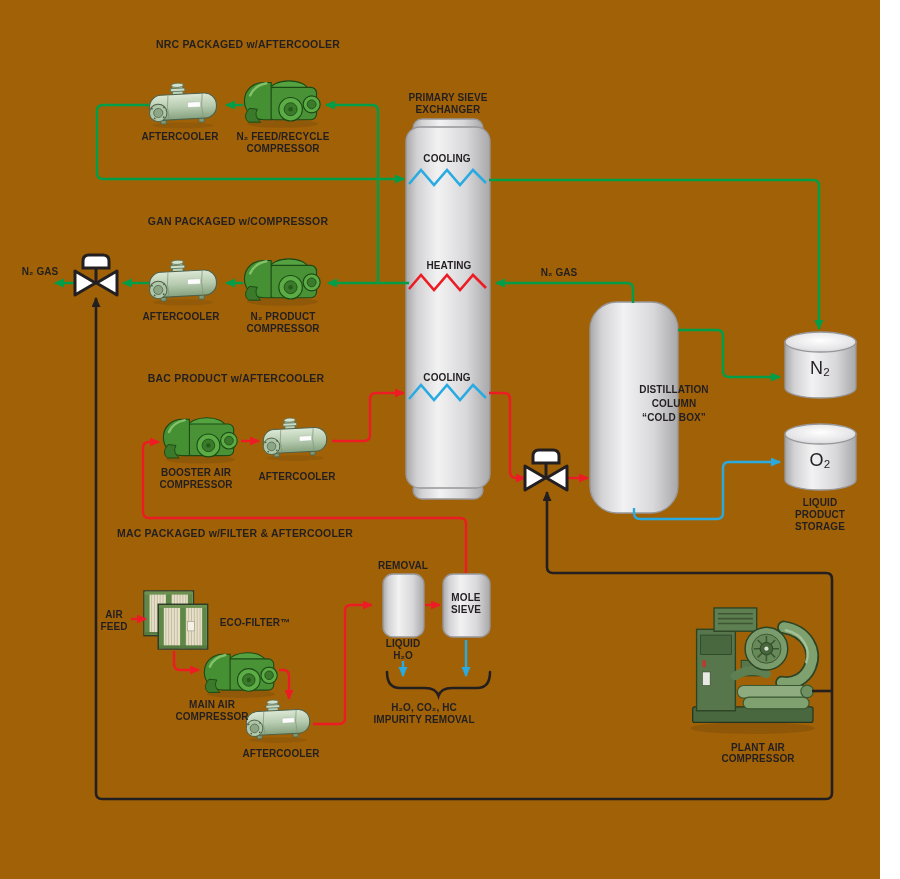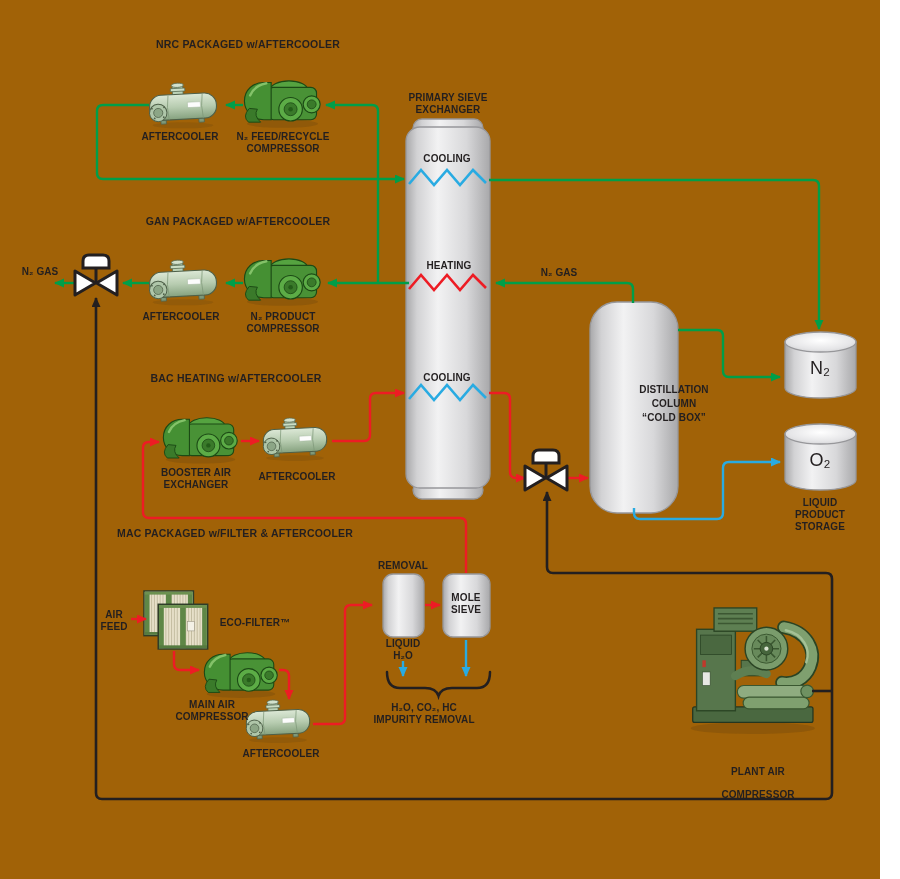--- a/index.html
+++ b/index.html
@@ -5,21 +5,21 @@
   html,body{margin:0;padding:0;background:#ffffff;}
   #stage{position:relative;width:880px;height:879px;background:#a16207;overflow:hidden;
          font-family:"Liberation Sans","DejaVu Sans",sans-serif;}
   #flow-svg{position:absolute;left:0;top:0;}
   .lbl{position:absolute;transform:translateX(-50%);font:bold 10px "Liberation Sans","DejaVu Sans",sans-serif;
        color:#231F20;text-align:center;white-space:pre-line;line-height:11.5px;letter-spacing:.1px;}
   .title{font-size:10.5px;letter-spacing:.2px;}
   .tank{font:400 18px "Liberation Sans","DejaVu Sans",sans-serif;}
   .cbox{line-height:14px;margin-left:40px;}
   .store{line-height:12px;}
-  .pair{line-height:23px;margin-top:18px;}
+  .pair{line-height:11px;}
   
   .flow{fill:none;stroke-width:2.4;}
   .flowK{fill:none;stroke-width:2.6;}
   .zz{fill:none;stroke-width:2.6;stroke-linejoin:miter;}
   .sG{stroke:var(--line-green,#009E49);} .sR{stroke:var(--line-red,#ED1C24);}
   .sB{stroke:var(--line-blue,#29ABE2);}  .sK{stroke:var(--line-black,#231F20);}
   .fG{fill:var(--line-green,#009E49);}   .fR{fill:var(--line-red,#ED1C24);}
   .fB{fill:var(--line-blue,#29ABE2);}    .fK{fill:var(--line-black,#231F20);}
 </style>
 </head>
@@ -216,29 +216,29 @@
 
   <use href="#valve" transform="translate(96,283)"></use>
   <use href="#valve" transform="translate(546,478)"></use>
 </svg>
 
 <div class="lbl title" style="left:248px;top:39px">NRC PACKAGED w/AFTERCOOLER</div>
 <div class="lbl" style="left:180px;top:131px">AFTERCOOLER</div>
 <div class="lbl" style="left:283px;top:131px">N₂ FEED/RECYCLE
 COMPRESSOR</div>
 
-<div class="lbl title" style="left:238px;top:216px">GAN PACKAGED w/AFTERCOOLER</div>
+<div class="lbl title" style="left:238px;top:216px">GAN PACKAGED w/COMPRESSOR</div>
 <div class="lbl" style="left:181px;top:311px">AFTERCOOLER</div>
 <div class="lbl" style="left:283px;top:311px">N₂ PRODUCT
 COMPRESSOR</div>
 <div class="lbl" style="left:40px;top:266px">N₂ GAS</div>
 
-<div class="lbl title" style="left:236px;top:373px">BAC HEATING w/AFTERCOOLER</div>
+<div class="lbl title" style="left:236px;top:373px">BAC PRODUCT w/AFTERCOOLER</div>
 <div class="lbl" style="left:196px;top:467px">BOOSTER AIR
-EXCHANGER</div>
+COMPRESSOR</div>
 <div class="lbl" style="left:297px;top:471px">AFTERCOOLER</div>
 
 <div class="lbl title" style="left:235px;top:528px">MAC PACKAGED w/FILTER &amp; AFTERCOOLER</div>
 <div class="lbl" style="left:114px;top:609px">AIR
 FEED</div>
 <div class="lbl" style="left:255px;top:617px">ECO-FILTER™</div>
 <div class="lbl" style="left:212px;top:699px">MAIN AIR
 COMPRESSOR</div>
 <div class="lbl" style="left:281px;top:748px">AFTERCOOLER</div>
 

